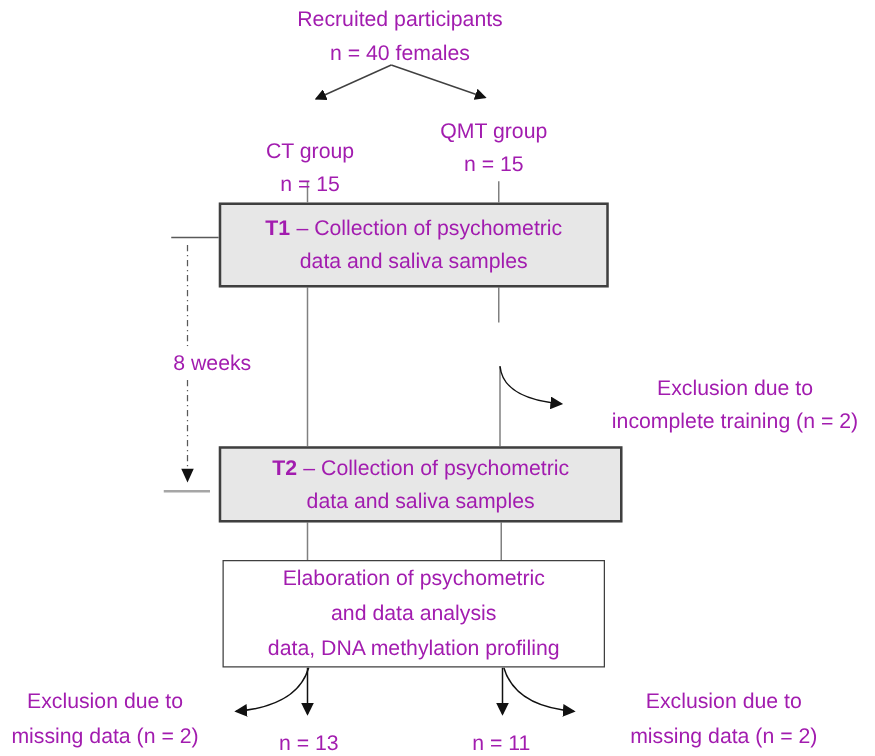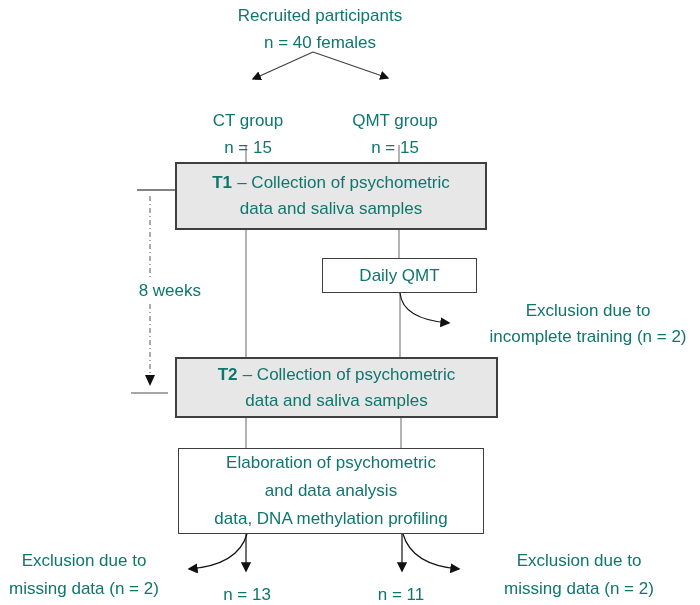--- a/index.html
+++ b/index.html
@@ -1,19 +1,19 @@
 <!DOCTYPE html>
 <html><head>
 <meta charset="utf-8">
 <style>
   html,body{margin:0;padding:0;background:#fff;}
   #stage{
     position:relative;width:700px;height:605px;background:#ffffff;
     font-family:"Liberation Sans","DejaVu Sans",sans-serif;
-    color:#0f766e;overflow:hidden;
+    color:#a21caf;overflow:hidden;
   }
   #connectors{position:absolute;left:0;top:0;z-index:1;}
   .txt{position:absolute;text-align:center;font-size:17px;line-height:27px;z-index:2;}
   .box{
     position:absolute;z-index:2;box-sizing:border-box;background:#fff;
     border:1.5px solid #3f3f3f;display:flex;flex-direction:column;
     align-items:center;justify-content:center;text-align:center;
     font-size:17px;line-height:26px;
   }
   .box.gray{background:#e7e7e7;border-width:2px;}
@@ -61,37 +61,34 @@
 
   <div class="txt" style="left:165px;top:2px;width:310px;">
     <div>Recruited participants</div>
     <div>n = 40 females</div>
   </div>
 
   <div class="txt" style="left:196px;top:107px;width:104px;">
     <div>CT group</div>
     <div>n = 15</div>
   </div>
-  <div class="txt" style="left:343px;top:91px;width:104px;margin-top:16px;">
+  <div class="txt" style="left:343px;top:91px;width:104px;">
     <div>QMT group</div>
     <div>n = 15</div>
   </div>
 
   <div class="box gray" style="left:175px;top:162px;width:312px;height:68px;">
     <div class="box-line">
       <span class="b">T1</span><span>– Collection of psychometric</span>
     </div>
     <div>data and saliva samples</div>
   </div>
 
   <div id="duration-label" class="txt" style="left:121px;top:277px;width:78px;text-align:right;">8 weeks</div>
 
-  <div class="box" style="left:322px;top:258px;width:155px;height:35px;">
-    <div>Daily QMT</div>
-  </div>
 
   <div class="txt" style="left:474px;top:298px;width:228px;line-height:26px;">
     <div>Exclusion due to</div>
     <div>incomplete training (n = 2)</div>
   </div>
 
   <div class="box gray" style="left:175px;top:357px;width:323px;height:61px;justify-content:center;">
     <div class="box-line">
       <span class="b">T2</span><span>– Collection of psychometric</span>
     </div>

